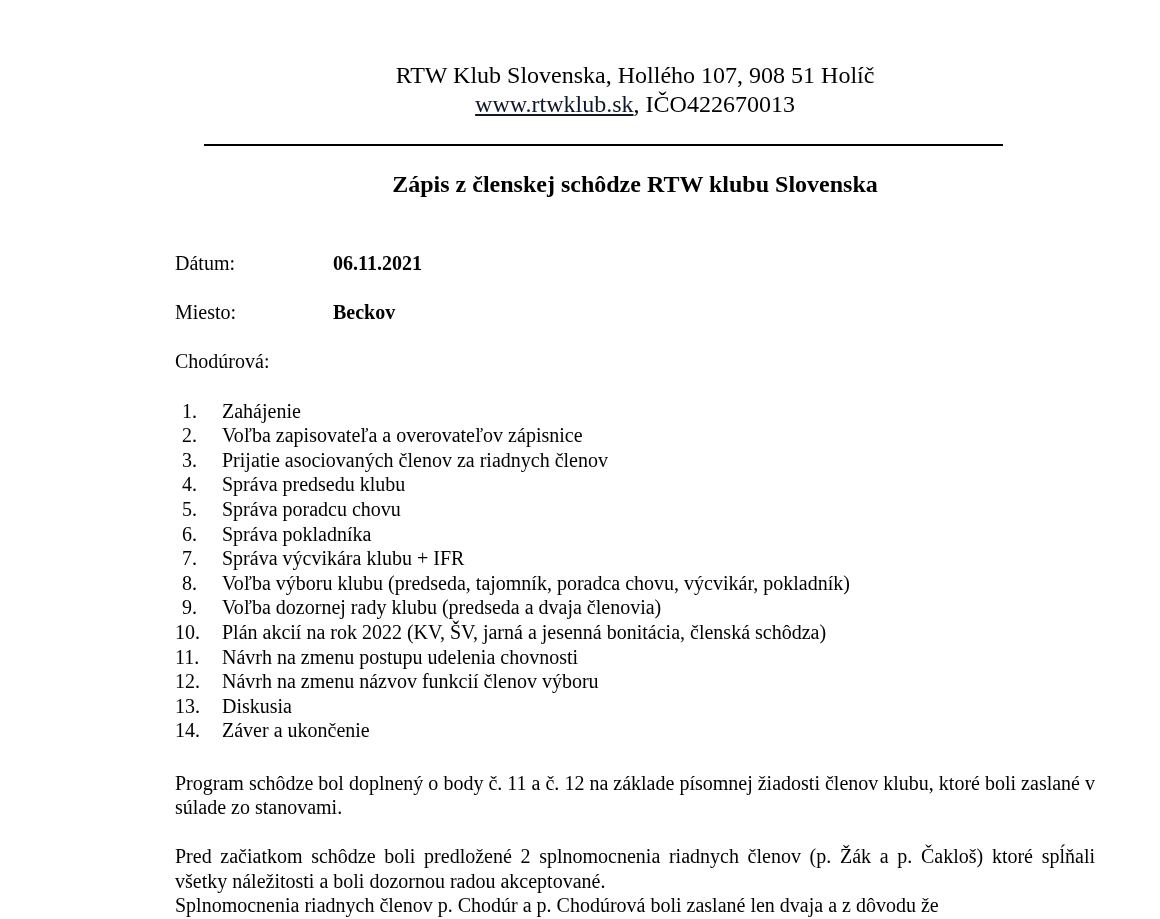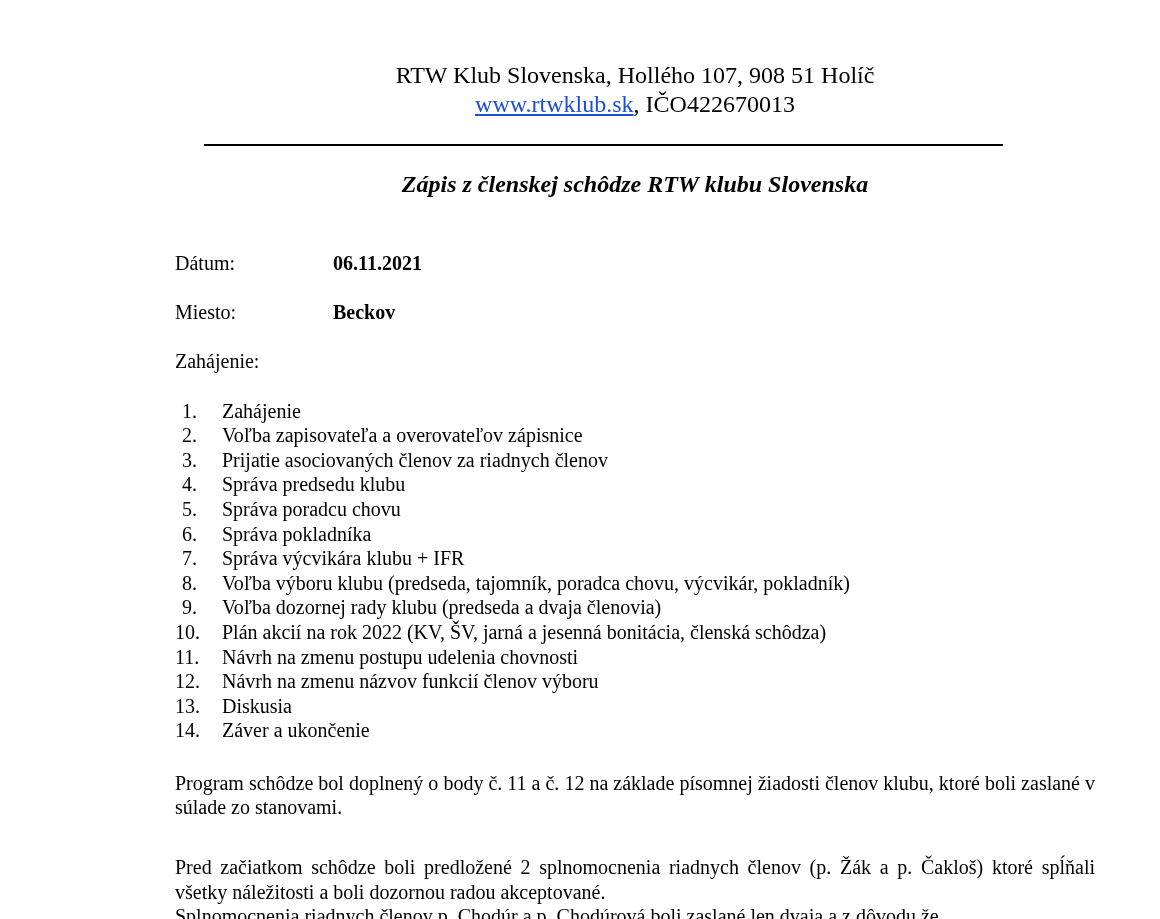--- a/index.html
+++ b/index.html
@@ -22,36 +22,35 @@
     padding: 61px 65px 0 175px; 
   }
   
   .doc-header {
     text-align: center;
     font-size: 24px;
     line-height: 28.5px;
   }
   .doc-header .link {
     text-decoration: underline;
-    color: #1d4ed8;
+    color: #0f172a;
     cursor: pointer;
   }
   .rule {
     margin: 26px 0 0 29px;
     width: 799px;
     height: 2px;
     background: #000000;
   }
   h1.doc-title {
     margin: 24px 0 0 0;
     font-size: 24px;
     line-height: 28px;
     font-weight: bold;
     text-align: center;
-    font-style: italic;
   }
   
   .meta { margin-top: 53px; }
   .meta-row {
     display: flex;
     margin-bottom: 24.6px;
     align-items: flex-end;
   }
   .meta-label { width: 158px; flex: 0 0 158px; }
   .val-bold { font-weight: bold; }
@@ -74,21 +73,21 @@
     flex: 0 0 22px;
     text-align: right;
   }
   .item-text { margin-left: 25px; }
   
   p.body-par {
     margin: 0;
     text-align: justify;
   }
   p.par-1 { margin-top: 28px; }
-  p.par-2 { margin-top: 35px; }
+  p.par-2 { margin-top: 24px; }
 </style>
 </head>
 <body>
 
 <div class="page">
   <div class="content">
 
     <header class="doc-header">
       <div>RTW Klub Slovenska, Hollého 107, 908 51 Holíč</div>
       <div>
@@ -103,21 +102,21 @@
     <div class="meta">
       <div class="meta-row">
         <span class="meta-label">Dátum:</span>
         <span class="val-bold">06.11.2021</span>
       </div>
       <div class="meta-row">
         <span class="meta-label">Miesto:</span>
         <span class="val-bold">Beckov</span>
       </div>
       <div class="meta-row">
-        <span class="meta-label">Zahájenie:</span>
+        <span class="meta-label">Chodúrová:</span>
       </div>
     </div>
 
     <div class="program-row">
       <ol class="program-list">
 
           <li>
             <span class="item-num">1.</span>
             <span class="item-text">Zahájenie</span>
           </li>

